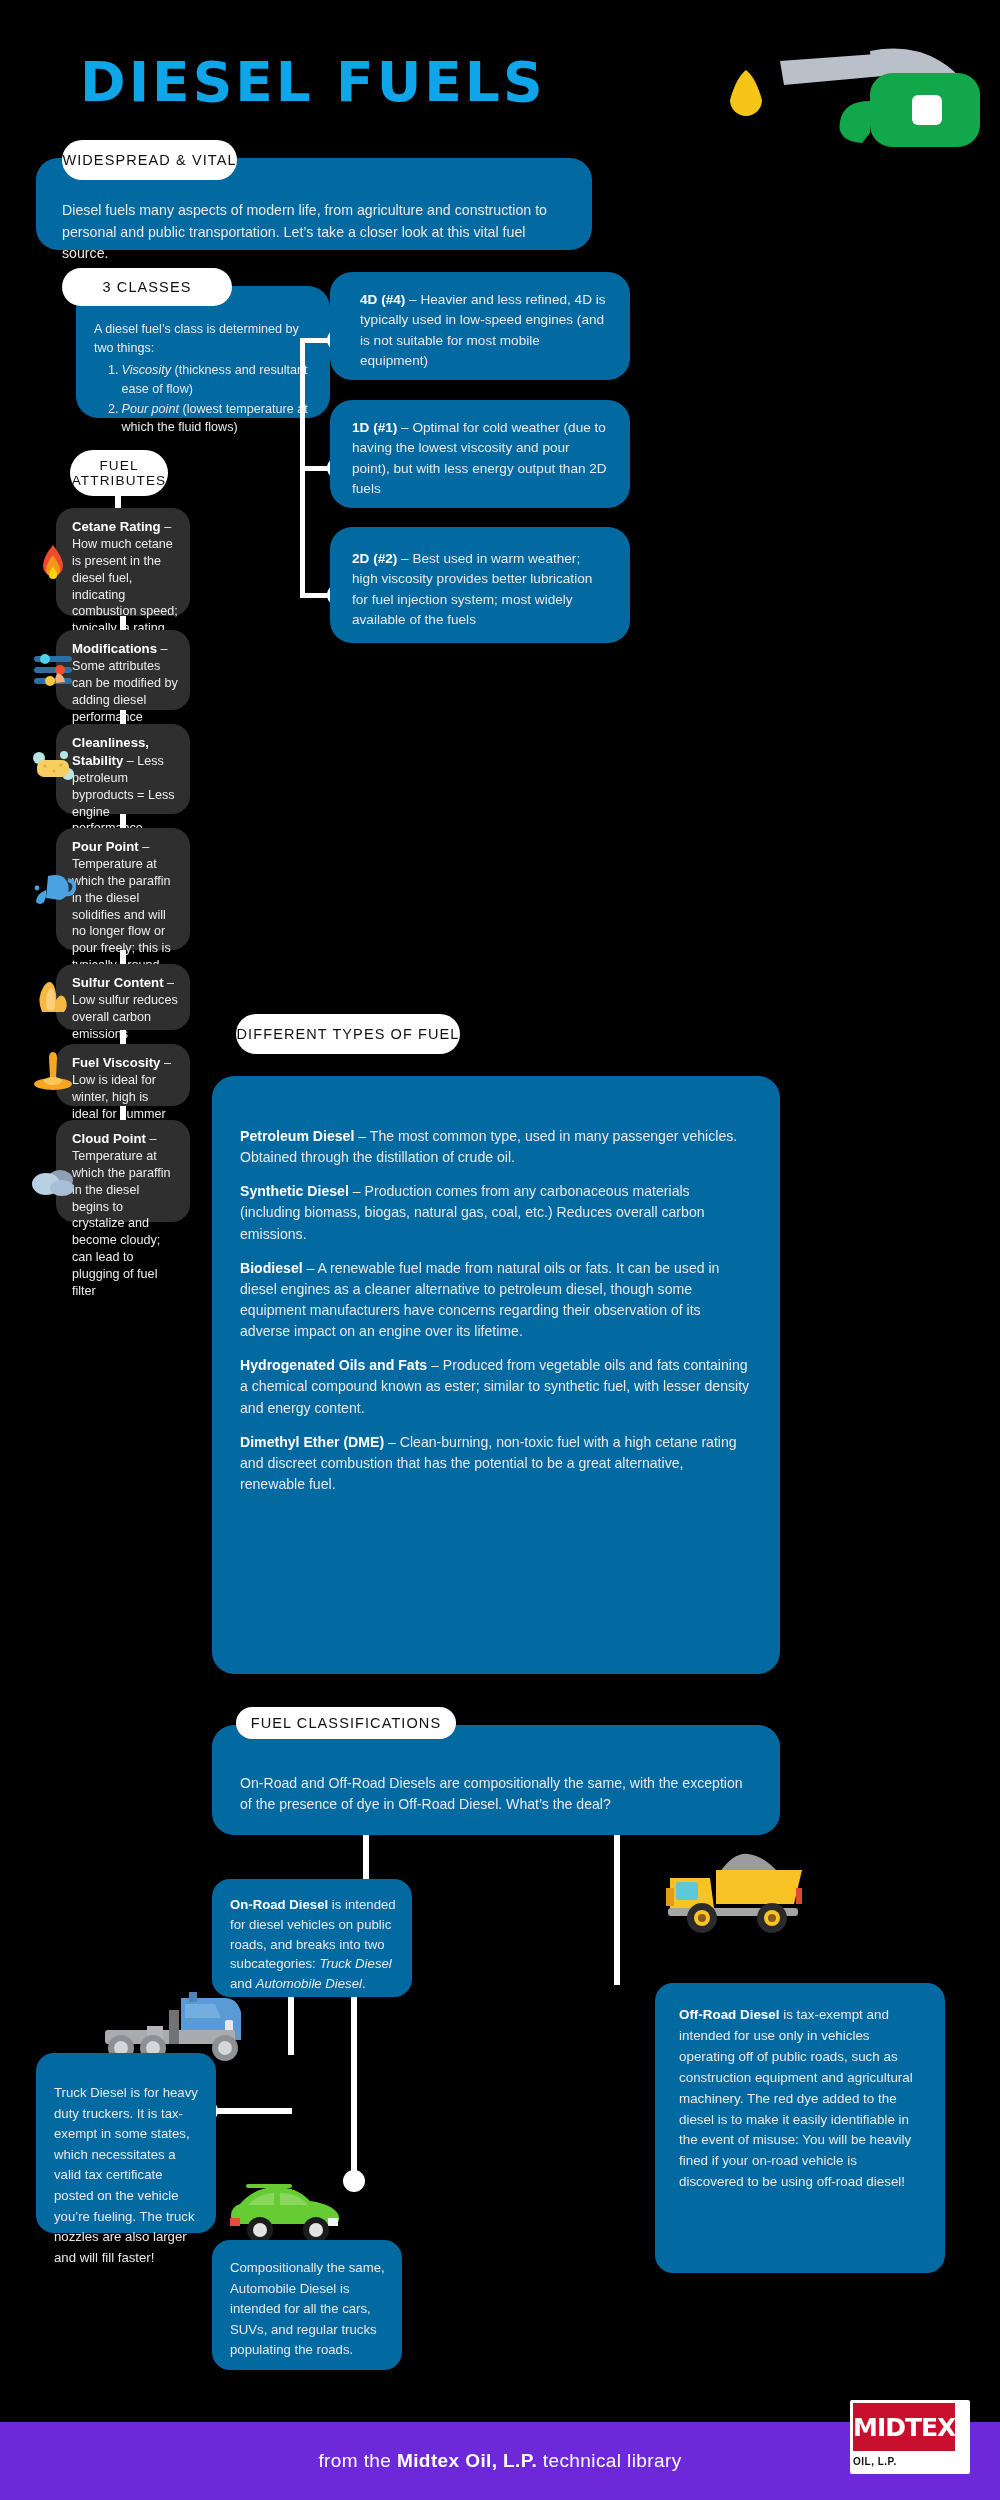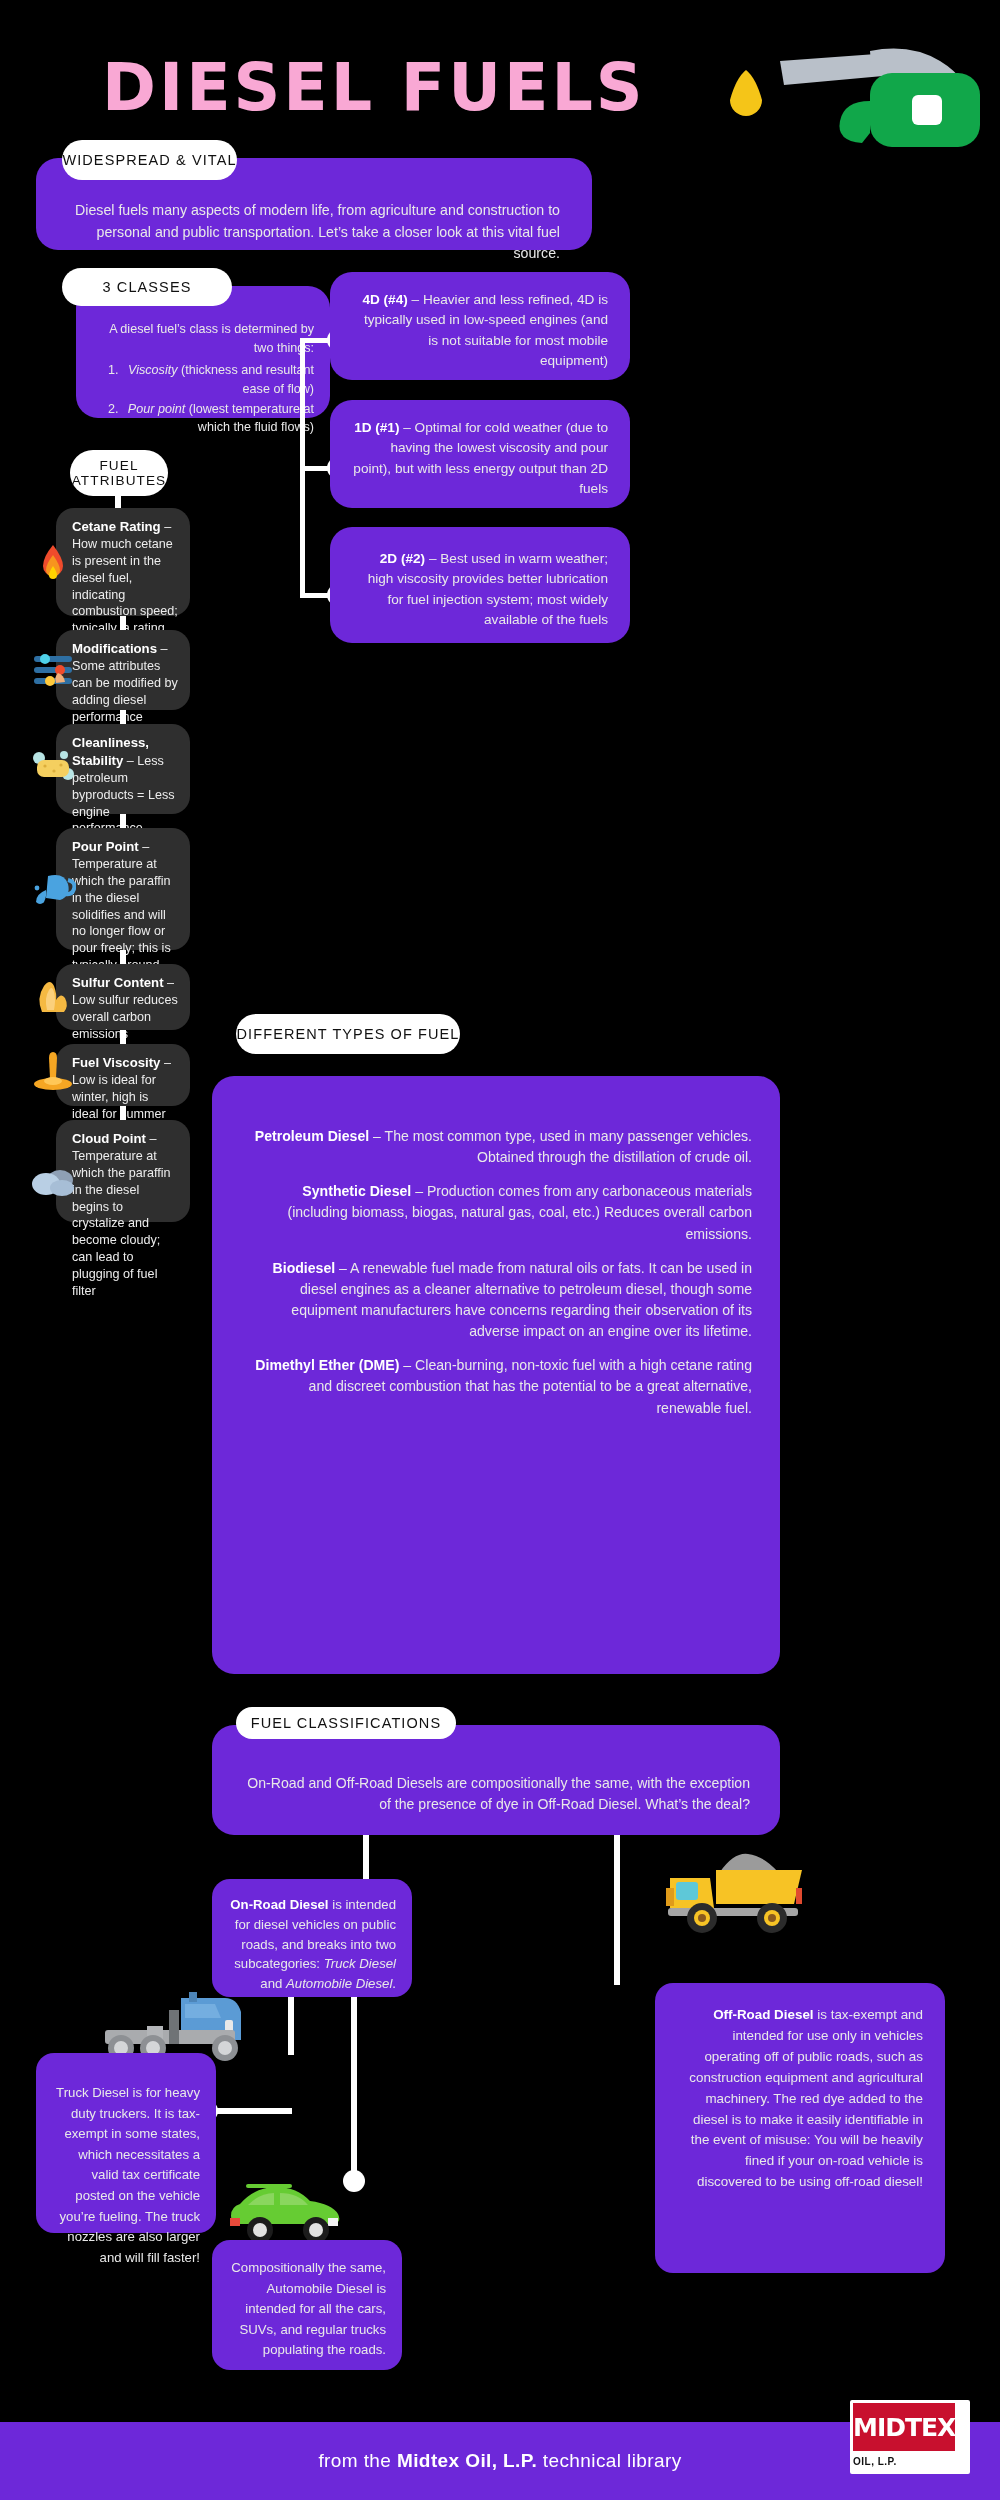--- a/index.html
+++ b/index.html
@@ -7,36 +7,35 @@
     width: 1000px; height: 2500px;
     background: #000000;
     font-family: "Liberation Sans", sans-serif;
     overflow: hidden;
   }
   .page { position: relative; width: 1000px; height: 2500px; background:#000; }
 
   
   .header { position: absolute; left: 0; top: 0; width: 1000px; height: 225px; }
   .title {
-    position: absolute; left: 102px; top: 55px;
+    position: absolute; left: 80px; top: 55px;
     font-family: "DejaVu Sans", sans-serif;
-    font-weight: 900; font-size: 65px; letter-spacing: 3px;
-    color: #f9a8d4; line-height: 1;
+    font-weight: 900; font-size: 55px; letter-spacing: 3px;
+    color: #0ea5e9; line-height: 1;
   }
   .subtitle {
     position: absolute; left: 98px; top: 148px;
     font-size: 29px; color:#ffffff; font-weight: 400; letter-spacing: .5px;
   }
   .nozzle { position: absolute; left: 720px; top: 45px; width: 270px; height: 120px; }
 
   
   .panel {
-    position: absolute; background: #6d28d9; border-radius: 22px;
+    position: absolute; background: #0369a1; border-radius: 22px;
     color: #f2f2f2;
-    text-align: right;
   }
   .pill {
     position: absolute; background: #ffffff; color: #111111;
     border-radius: 999px; display:flex; align-items:center; justify-content:center;
     text-align:center; letter-spacing: 1.1px; font-weight: 400; z-index: 5;
   }
   .body-txt { font-size: 14.3px; line-height: 1.52; color: #e9e9e9; }
   .body-txt b { color:#ffffff; font-weight: 700; }
   .body-txt i { font-style: italic; }
 
@@ -241,20 +240,23 @@
     <div style="padding:50px 28px 0 28px;">
       <div class="body-txt" style="font-size:14.1px; line-height:1.5; margin-bottom:13px;">
         <b>Petroleum Diesel</b><span> – The most common type, used in many passenger vehicles. Obtained through the distillation of crude oil.</span>
       </div>
       <div class="body-txt" style="font-size:14.1px; line-height:1.5; margin-bottom:13px;">
         <b>Synthetic Diesel</b><span> – Production comes from any carbonaceous materials (including biomass, biogas, natural gas, coal, etc.) Reduces overall carbon emissions.</span>
       </div>
       <div class="body-txt" style="font-size:14.1px; line-height:1.5; margin-bottom:13px;">
         <b>Biodiesel</b><span> – A renewable fuel made from natural oils or fats. It can be used in diesel engines as a cleaner alternative to petroleum diesel, though some equipment manufacturers have concerns regarding their observation of its adverse impact on an engine over its lifetime.</span>
       </div>
+      <div class="body-txt" style="font-size:14.1px; line-height:1.5; margin-bottom:13px;">
+        <b>Hydrogenated Oils and Fats</b><span> – Produced from vegetable oils and fats containing a chemical compound known as ester; similar to synthetic fuel, with lesser density and energy content.</span>
+      </div>
       <div class="body-txt" style="font-size:14.1px; line-height:1.5;">
         <b>Dimethyl Ether (DME)</b><span> – Clean-burning, non-toxic fuel with a high cetane rating and discreet combustion that has the potential to be a great alternative, renewable fuel.</span>
       </div>
     </div>
   </div>
 
   <div class="pill" style="left:236px; top:1707px; width:220px; height:32px; font-size:14.5px;">FUEL CLASSIFICATIONS</div>
   <div class="panel" style="left:212px; top:1725px; width:568px; height:110px;">
     <div class="body-txt" style="padding:48px 30px 0 28px; font-size:14.1px; line-height:1.52;">On-Road and Off-Road Diesels are compositionally the same, with the exception of the presence of dye in Off-Road Diesel. What’s the deal?</div>
   </div>

